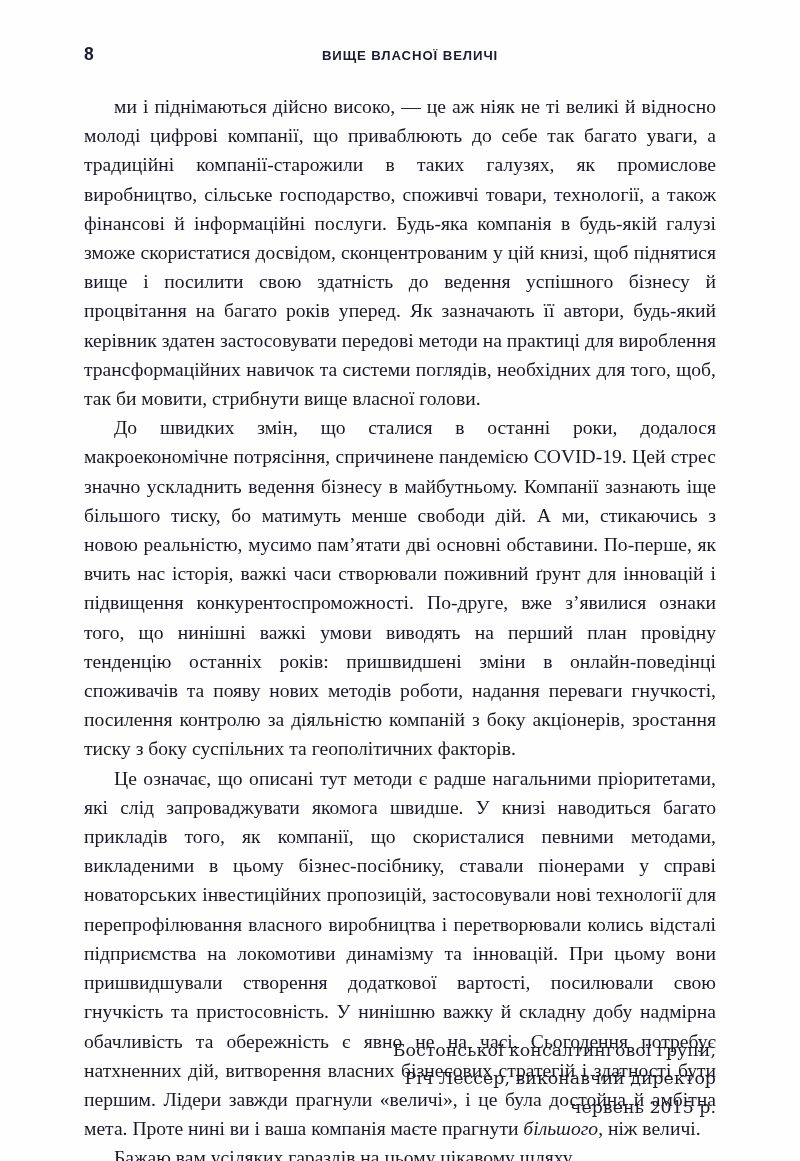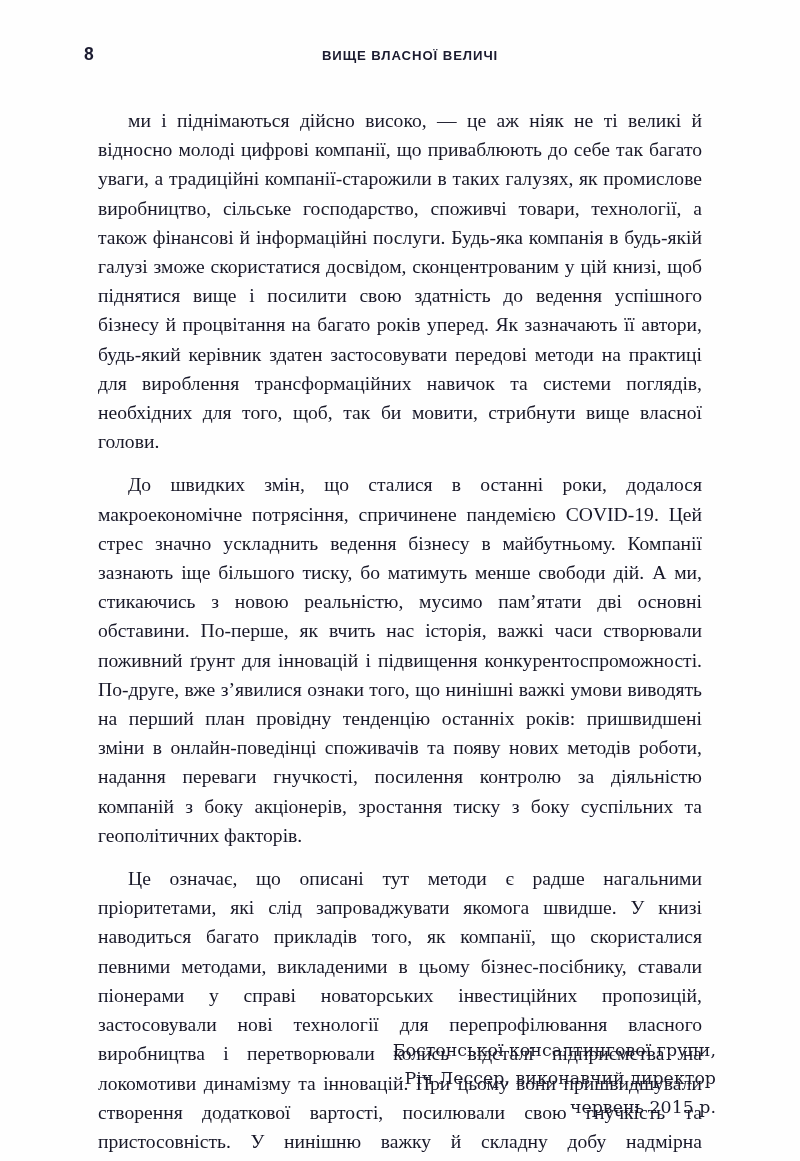--- a/index.html
+++ b/index.html
@@ -55,21 +55,21 @@
 
   
   .textblock {
     position: absolute;
     left: 84px;
     top: 92px;
     width: 632px;
   }
 
   .para {
-    margin: 14px;
+    margin: 0;
     text-align: justify;
     text-justify: inter-word;
     font-size: 19.6px;
     line-height: 29.2px;
     text-indent: 30px;
     hyphens: manual;
     color: #181828;
   }
 
   .para em {

